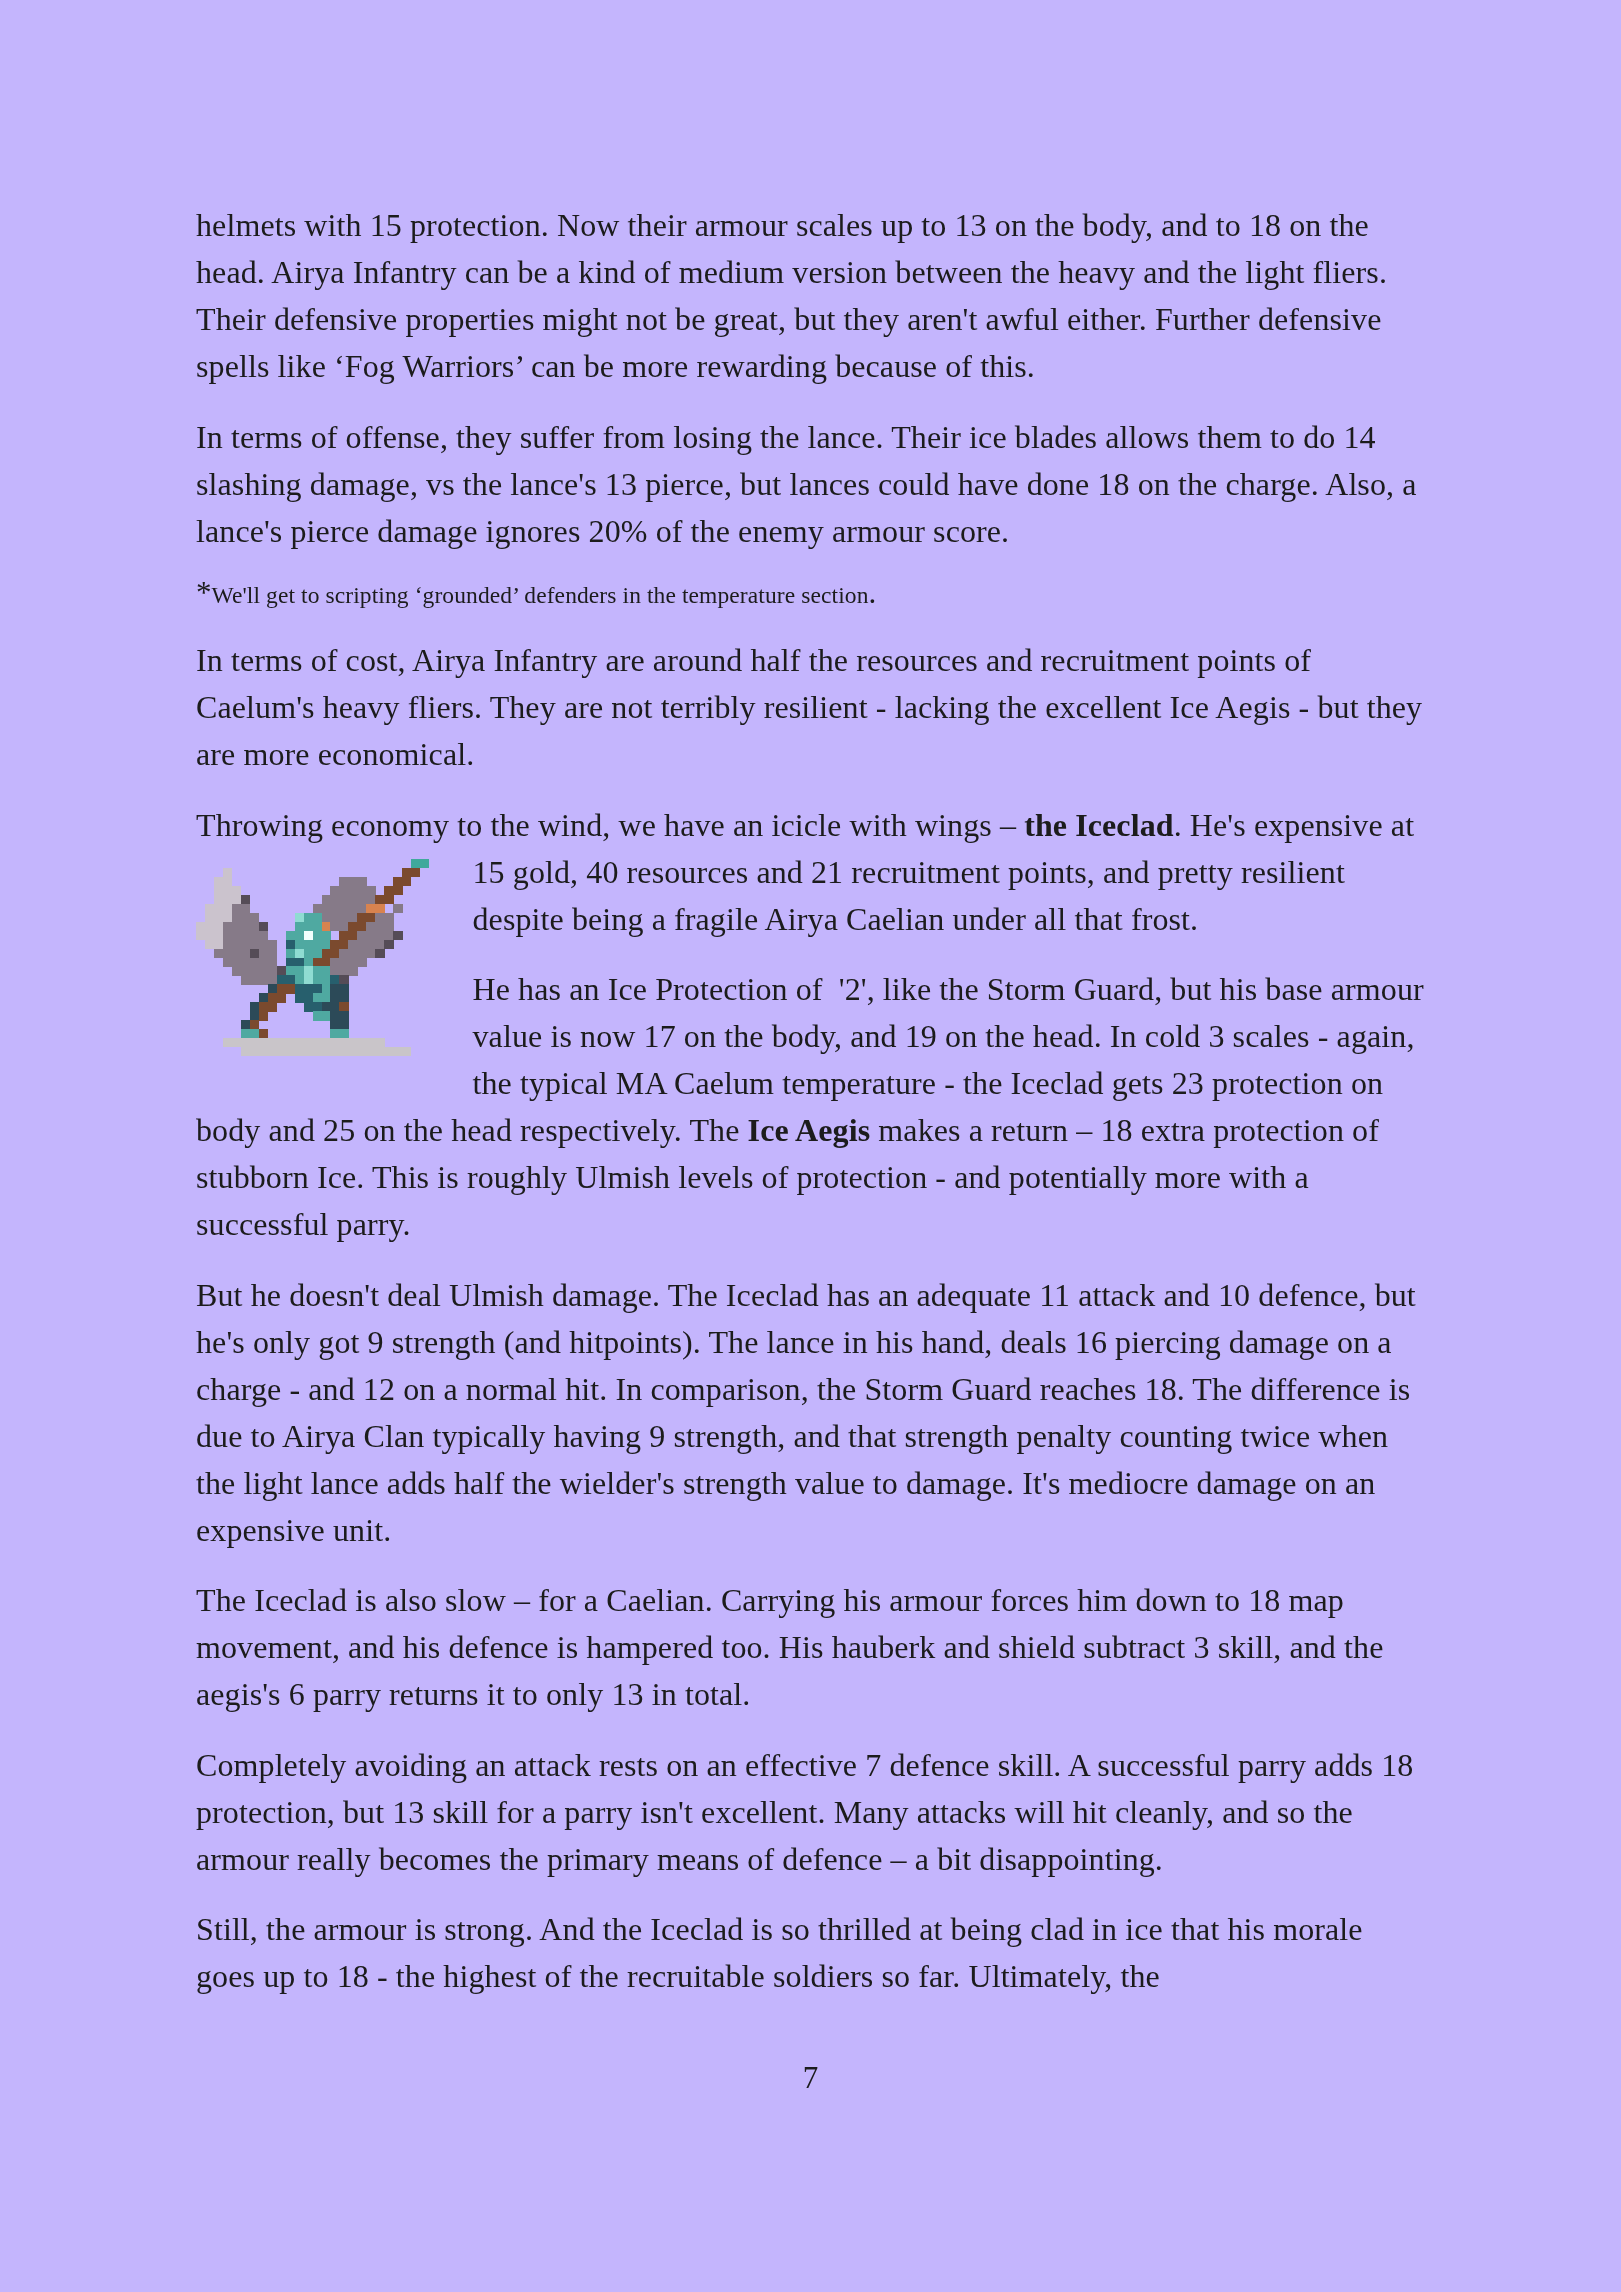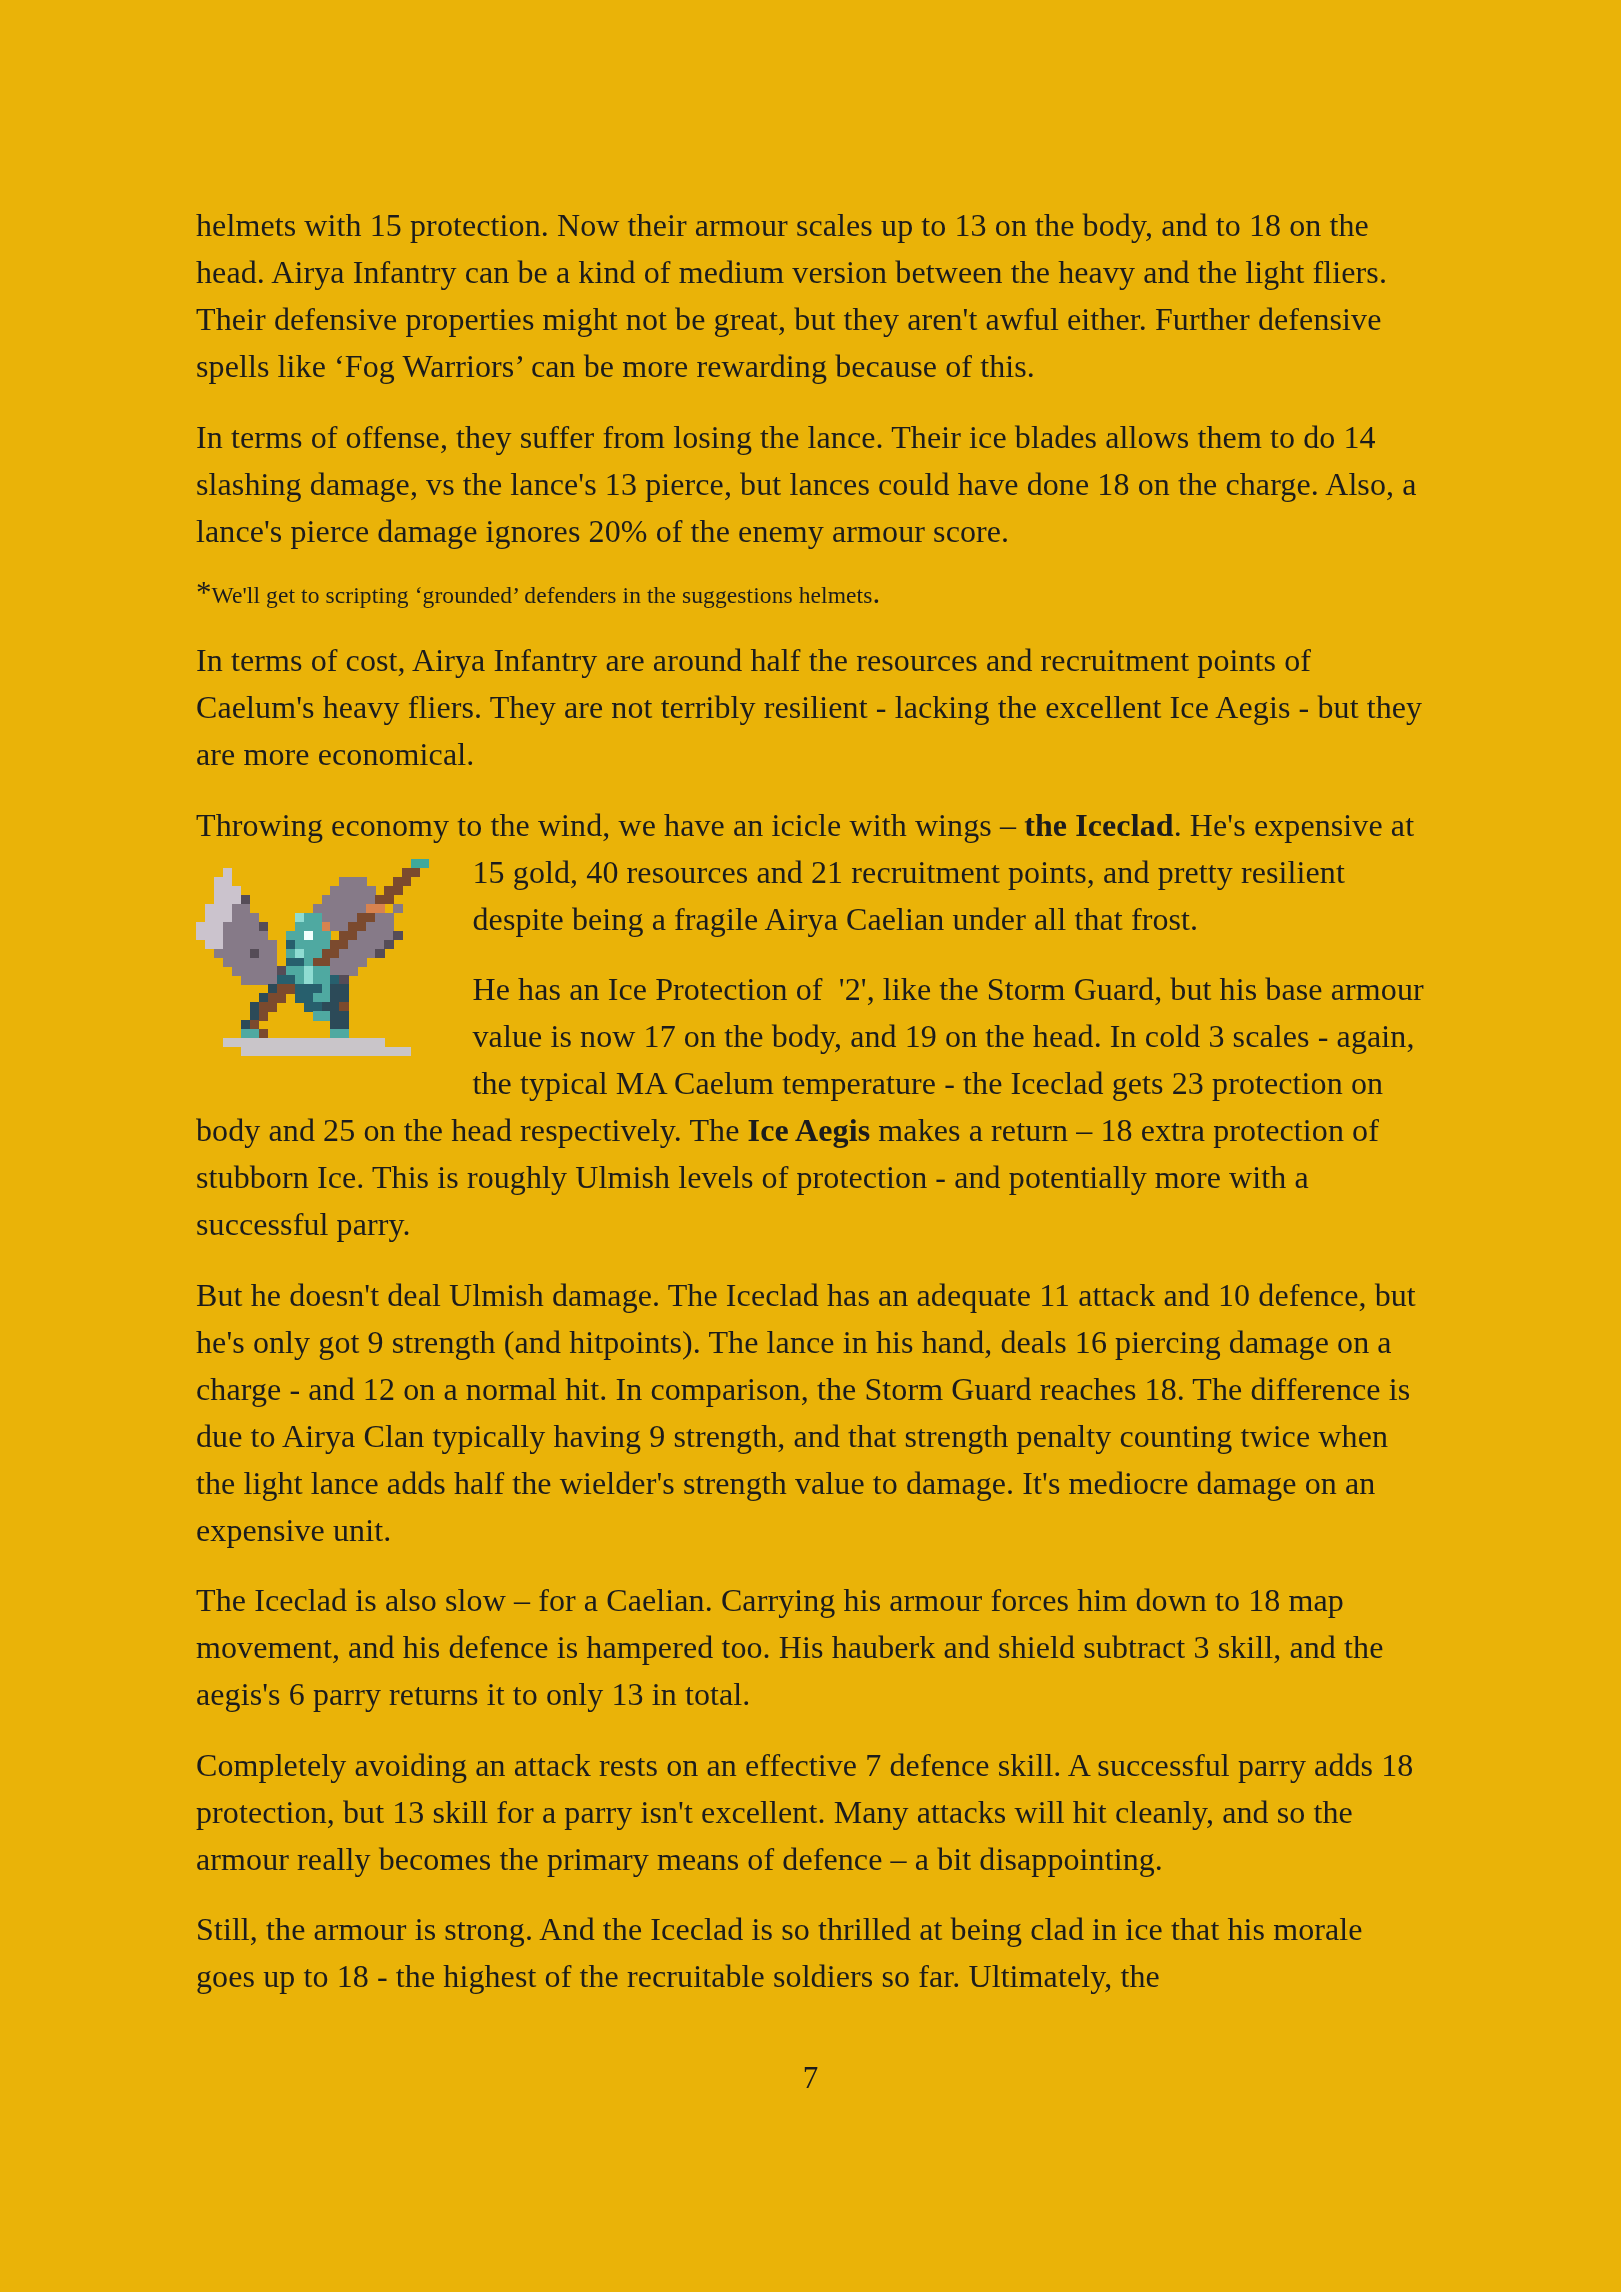--- a/index.html
+++ b/index.html
@@ -1,20 +1,20 @@
 <!DOCTYPE html>
 <html><head>
 <meta charset="utf-8">
 <style>
   html, body { margin: 0; padding: 0; background: #ffffff; }
   .page {
     width: 1621px;
     height: 2293px;
     position: relative;
-    background: #eab308;
+    background: #c4b5fd;
     font-family: "Liberation Serif", "DejaVu Serif", serif;
     color: #1c1c1c;
     overflow: hidden;
   }
   .content {
     position: absolute;
     left: 196px;
     top: 202px;
     width: 1229px;
     font-size: 32px;
@@ -57,21 +57,21 @@
 <body>
 
 <div class="page">
   <div class="content">
 
     <p class="para">helmets with 15 protection. Now their armour scales up to 13 on the body, and to 18 on the head. Airya Infantry can be a kind of medium version between the heavy and the light fliers. Their defensive properties might not be great, but they aren't awful either. Further defensive spells like ‘Fog Warriors’ can be more rewarding because of this.</p>
 
     <p class="para">In terms of offense, they suffer from losing the lance. Their ice blades allows them to do 14 slashing damage, vs the lance's 13 pierce, but lances could have done 18 on the charge. Also, a lance's pierce damage ignores 20% of the enemy armour score.</p>
 
 
-    <p class="footnote"><span class="fn-star">*</span><span>We'll get to scripting ‘grounded’ defenders in the suggestions helmets</span><span class="fn-period">.</span></p>
+    <p class="footnote"><span class="fn-star">*</span><span>We'll get to scripting ‘grounded’ defenders in the temperature section</span><span class="fn-period">.</span></p>
 
     <p class="para">In terms of cost, Airya Infantry are around half the resources and recruitment points of Caelum's heavy fliers. They are not terribly resilient - lacking the excellent Ice Aegis - but they are more economical.</p>
 
     <p class="para"><span>Throwing economy to the wind, we have an icicle with wings – </span><b>the Iceclad</b><span>. He's expensive at 15 gold, 40 resources and 21 recruitment points, and pretty resilient </span><span class="sprite-float">
           <svg id="sprite-svg" viewBox="0 0 28 22" xmlns="http://www.w3.org/2000/svg">
             <rect x="24" y="0" width="1.05" height="1.05" fill="#3fa99c"></rect>
             <rect x="25" y="0" width="1.05" height="1.05" fill="#3fa99c"></rect>
             <rect x="3" y="1" width="1.05" height="1.05" fill="#cbc3cd"></rect>
             <rect x="23" y="1" width="1.05" height="1.05" fill="#7b4a2e"></rect>
             <rect x="24" y="1" width="1.05" height="1.05" fill="#7b4a2e"></rect>

